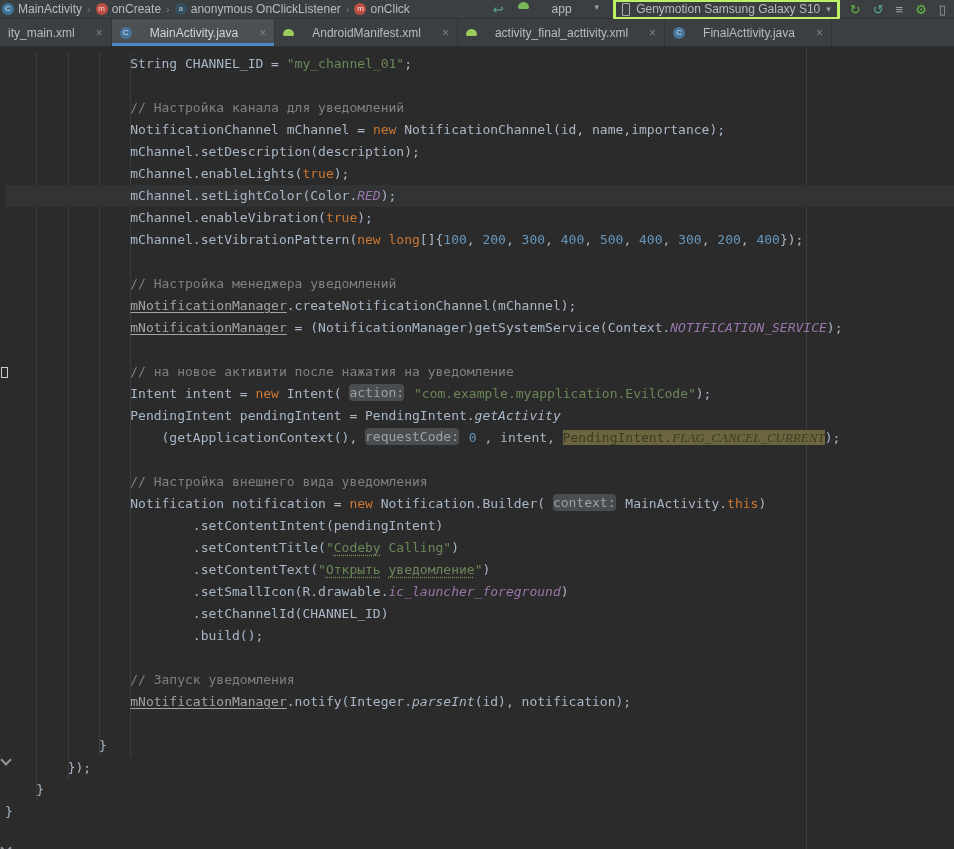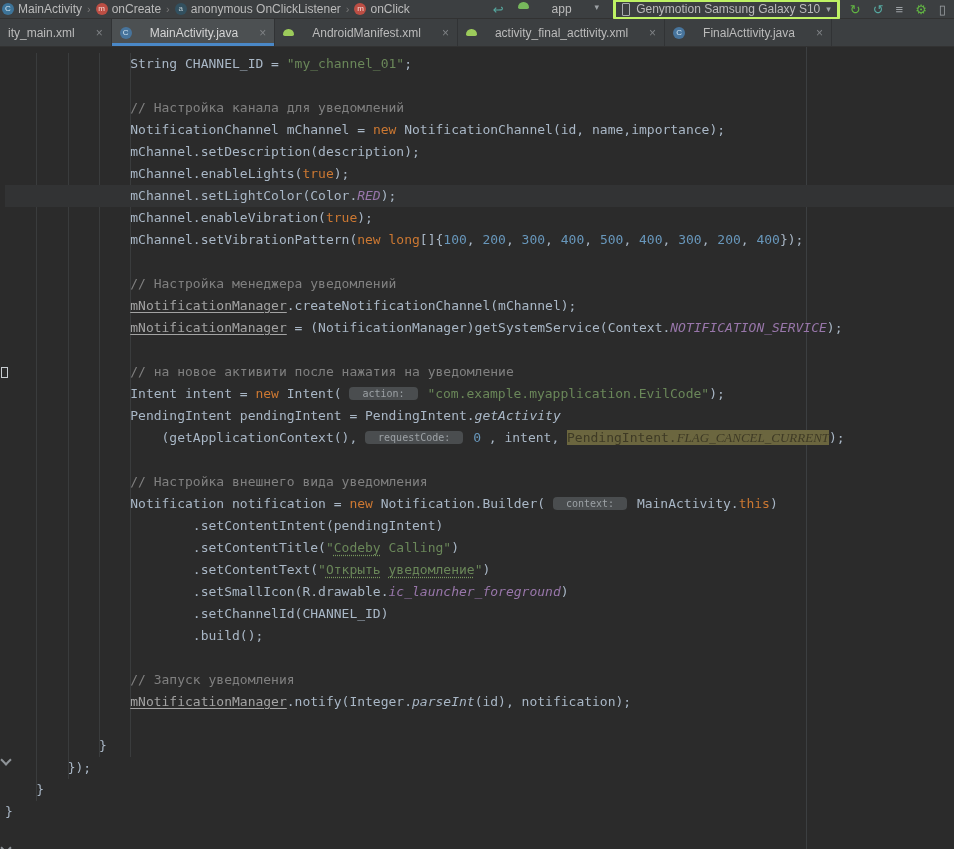--- a/index.html
+++ b/index.html
@@ -50,21 +50,21 @@
   .cl.cur{background:#323334;}
   .tk-p{color:#a9b7c6;}
   .tk-k{color:#cc7832;}
   .tk-s{color:#6a8759;}
   .tk-sy{color:#6a8759;text-decoration:underline dotted #77975c;text-underline-offset:3px;}
   .tk-n{color:#6897bb;margin-top:26px;}
   .tk-c{color:#808080;}
   .tk-f{color:#a3a3a3;text-decoration:underline;text-underline-offset:2px;}
   .tk-ct{color:#9876aa;font-style:italic;}
   .tk-st{color:#a9b7c6;font-style:italic;}
-  .tk-h{background:#4a4d4f;color:#9ca1a5;font-size:10px;border-radius:4px;padding:1px 13px;
+  .tk-h{background:#4a4d4f;color:#9ca1a5;font-size:13px;border-radius:4px;padding:1px 0;
     margin-right:2px;position:relative;top:-1px;}
   .tk-hp{background:#6b663f;color:#3e3a25;text-align:center;}
   .tk-hc{background:#6b663f;color:#3e3a25;font-style:italic;font-family:Liberation Serif, serif;}
   .gutter-markers{position:absolute;left:0;top:0;width:12px;height:100%;z-index:2;}
   .mk-bookmark{position:absolute;left:1px;width:5px;height:9px;border:1px solid #c8cdd1;}
   .mk-fold-chevron{position:absolute;left:2px;width:6px;height:6px;border-left:2px solid #8f9499;
     border-bottom:2px solid #8f9499;transform:rotate(-45deg);cursor:pointer;}
 </style>
 </head>
 <body>

